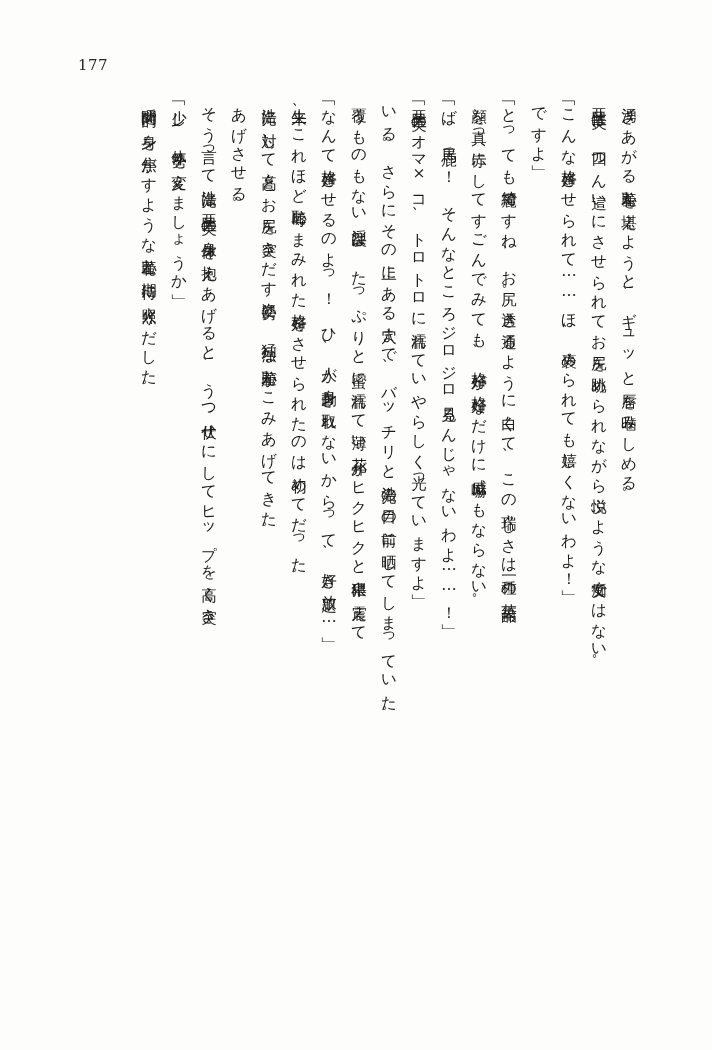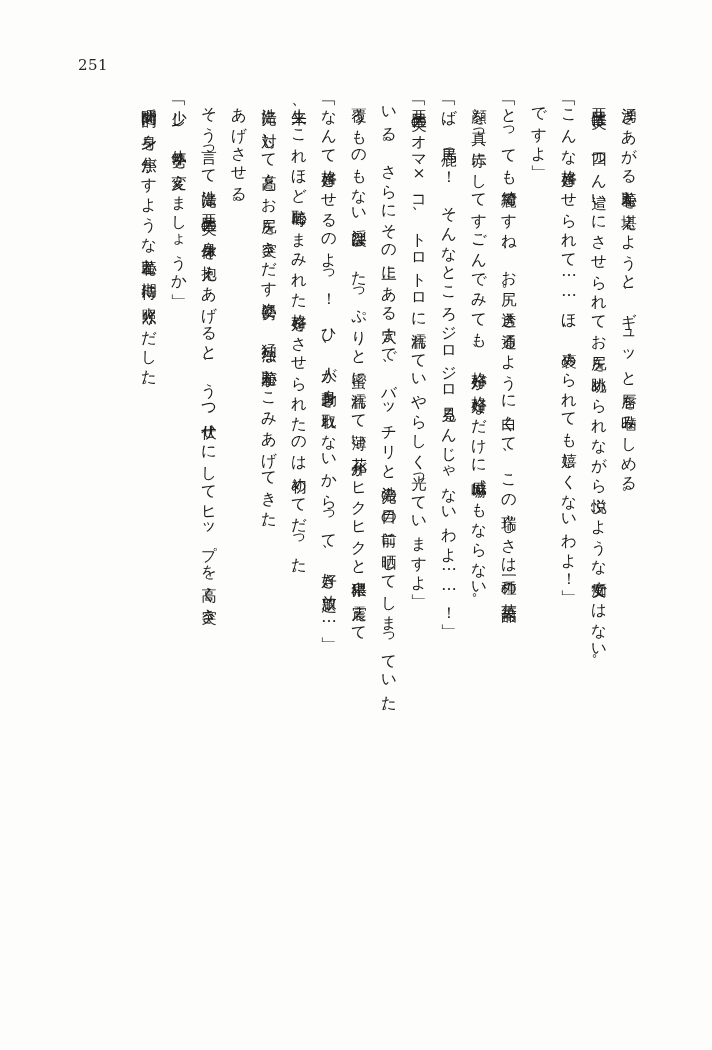--- a/index.html
+++ b/index.html
@@ -52,21 +52,21 @@
     width: 30px;
     white-space: pre;
     font-family: "DejaVu Serif", "Liberation Serif", serif;
   }
 </style>
 </head>
 <body>
 
 <div id="page">
 
-  <div id="page-number">251</div>
+  <div id="page-number">177</div>
 
   <div id="text-body">
     <div class="vline">瞬間的に身を焦がすような羞恥と期待に火照りだした。</div>
     <div class="vline">「少し、体勢を変えましょうか」</div>
     <div class="vline">そう言って浩光は亜佐美の身体を抱えあげると、うつ伏せにしてヒップを高く突き</div>
     <div class="vline">あげさせる。</div>
     <div class="vline">浩光に対して高々とお尻を突きだす姿勢に、猛烈な羞恥がこみあげてきた。</div>
     <div class="vline">生来、これほど恥辱にまみれた格好をさせられたのは初めてだった。</div>
     <div class="vline">「なんて格好させるのよっ！　ひ、人が身動き取れないからって、好き放題……」</div>
     <div class="vline">覆うものもない淫裂は、たっぷりと蜜に濡れて薄い花弁がヒクヒクと卑猥に震えて</div>

